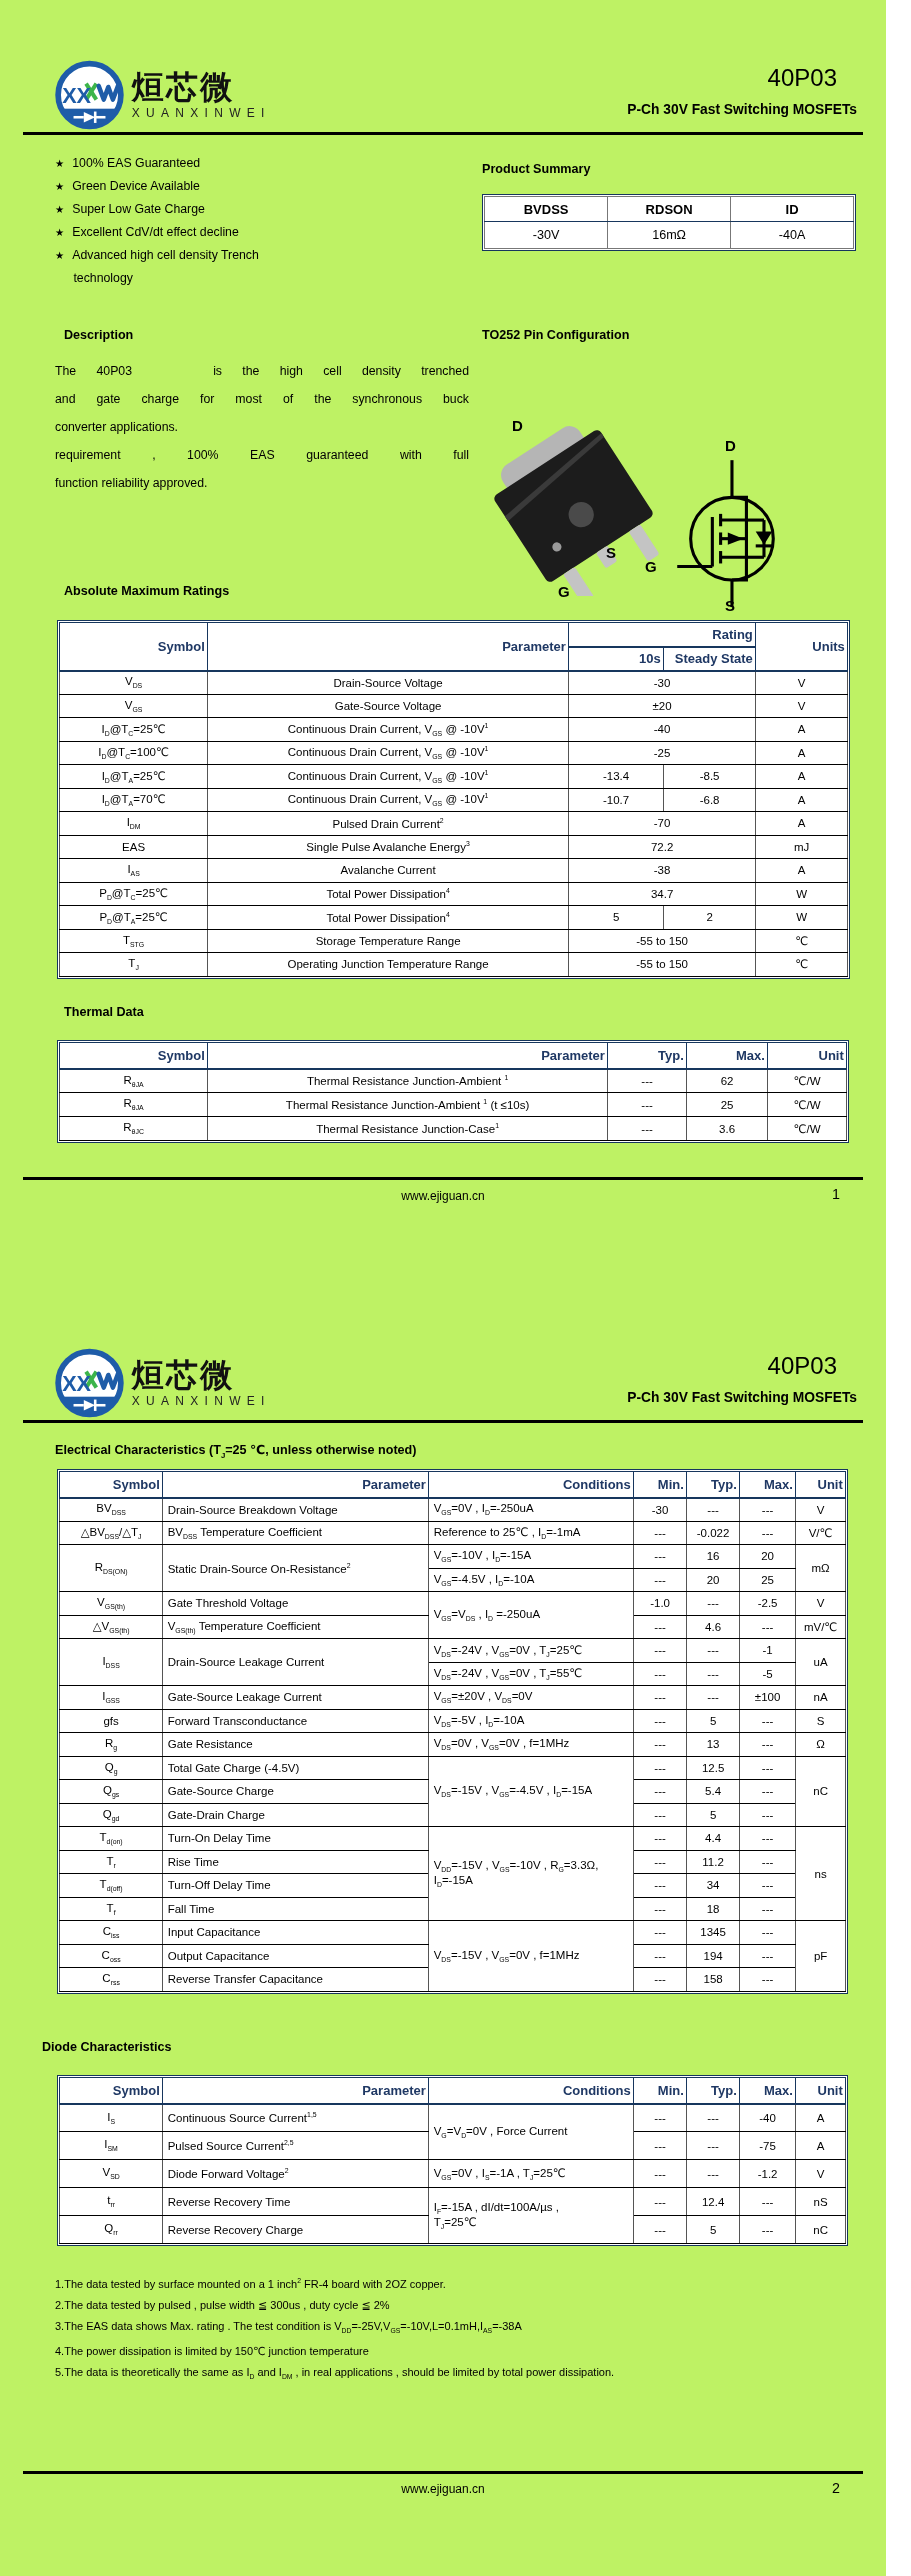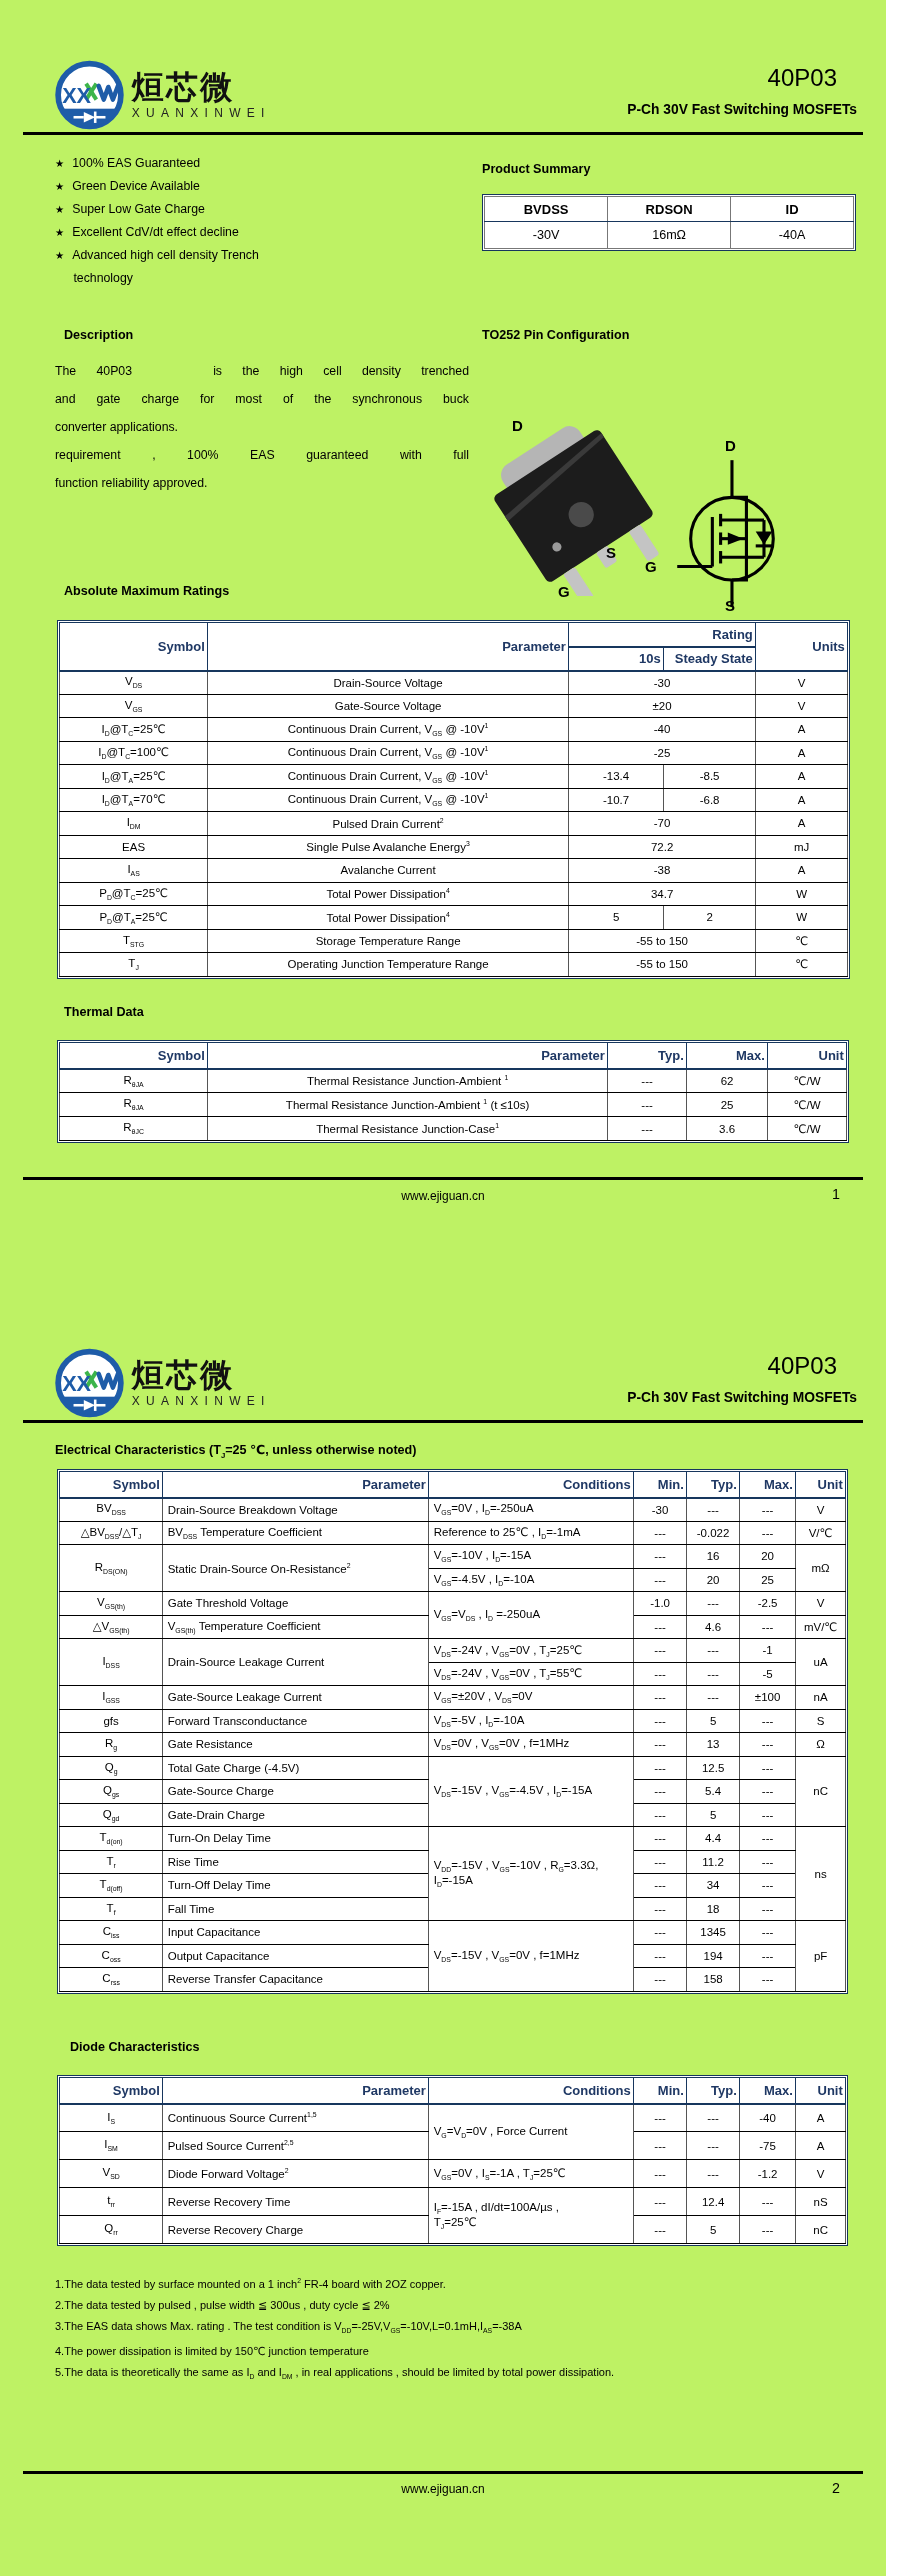--- a/index.html
+++ b/index.html
@@ -588,21 +588,21 @@
               <td>C<sub>rss</sub></td>
               <td class="al">Reverse Transfer Capacitance</td>
               <td>---</td>
               <td>158</td>
               <td>---</td>
             </tr>
           </tbody>
         </table>
     </div>
 
-    <div class="h1" style="left:70px; top:752px;">Diode Characteristics</div>
+    <div class="h1" style="left:42px; top:752px;">Diode Characteristics</div>
     <div class="tframe" style="left:57px; top:787px;">
       <table class="dt diode">
           <colgroup>
             <col style="width: 103px;">
             <col style="width: 266px;">
             <col style="width: 205px;">
             <col style="width: 53px;">
             <col style="width: 53px;">
             <col style="width: 56px;">
             <col style="width: 50px;">

